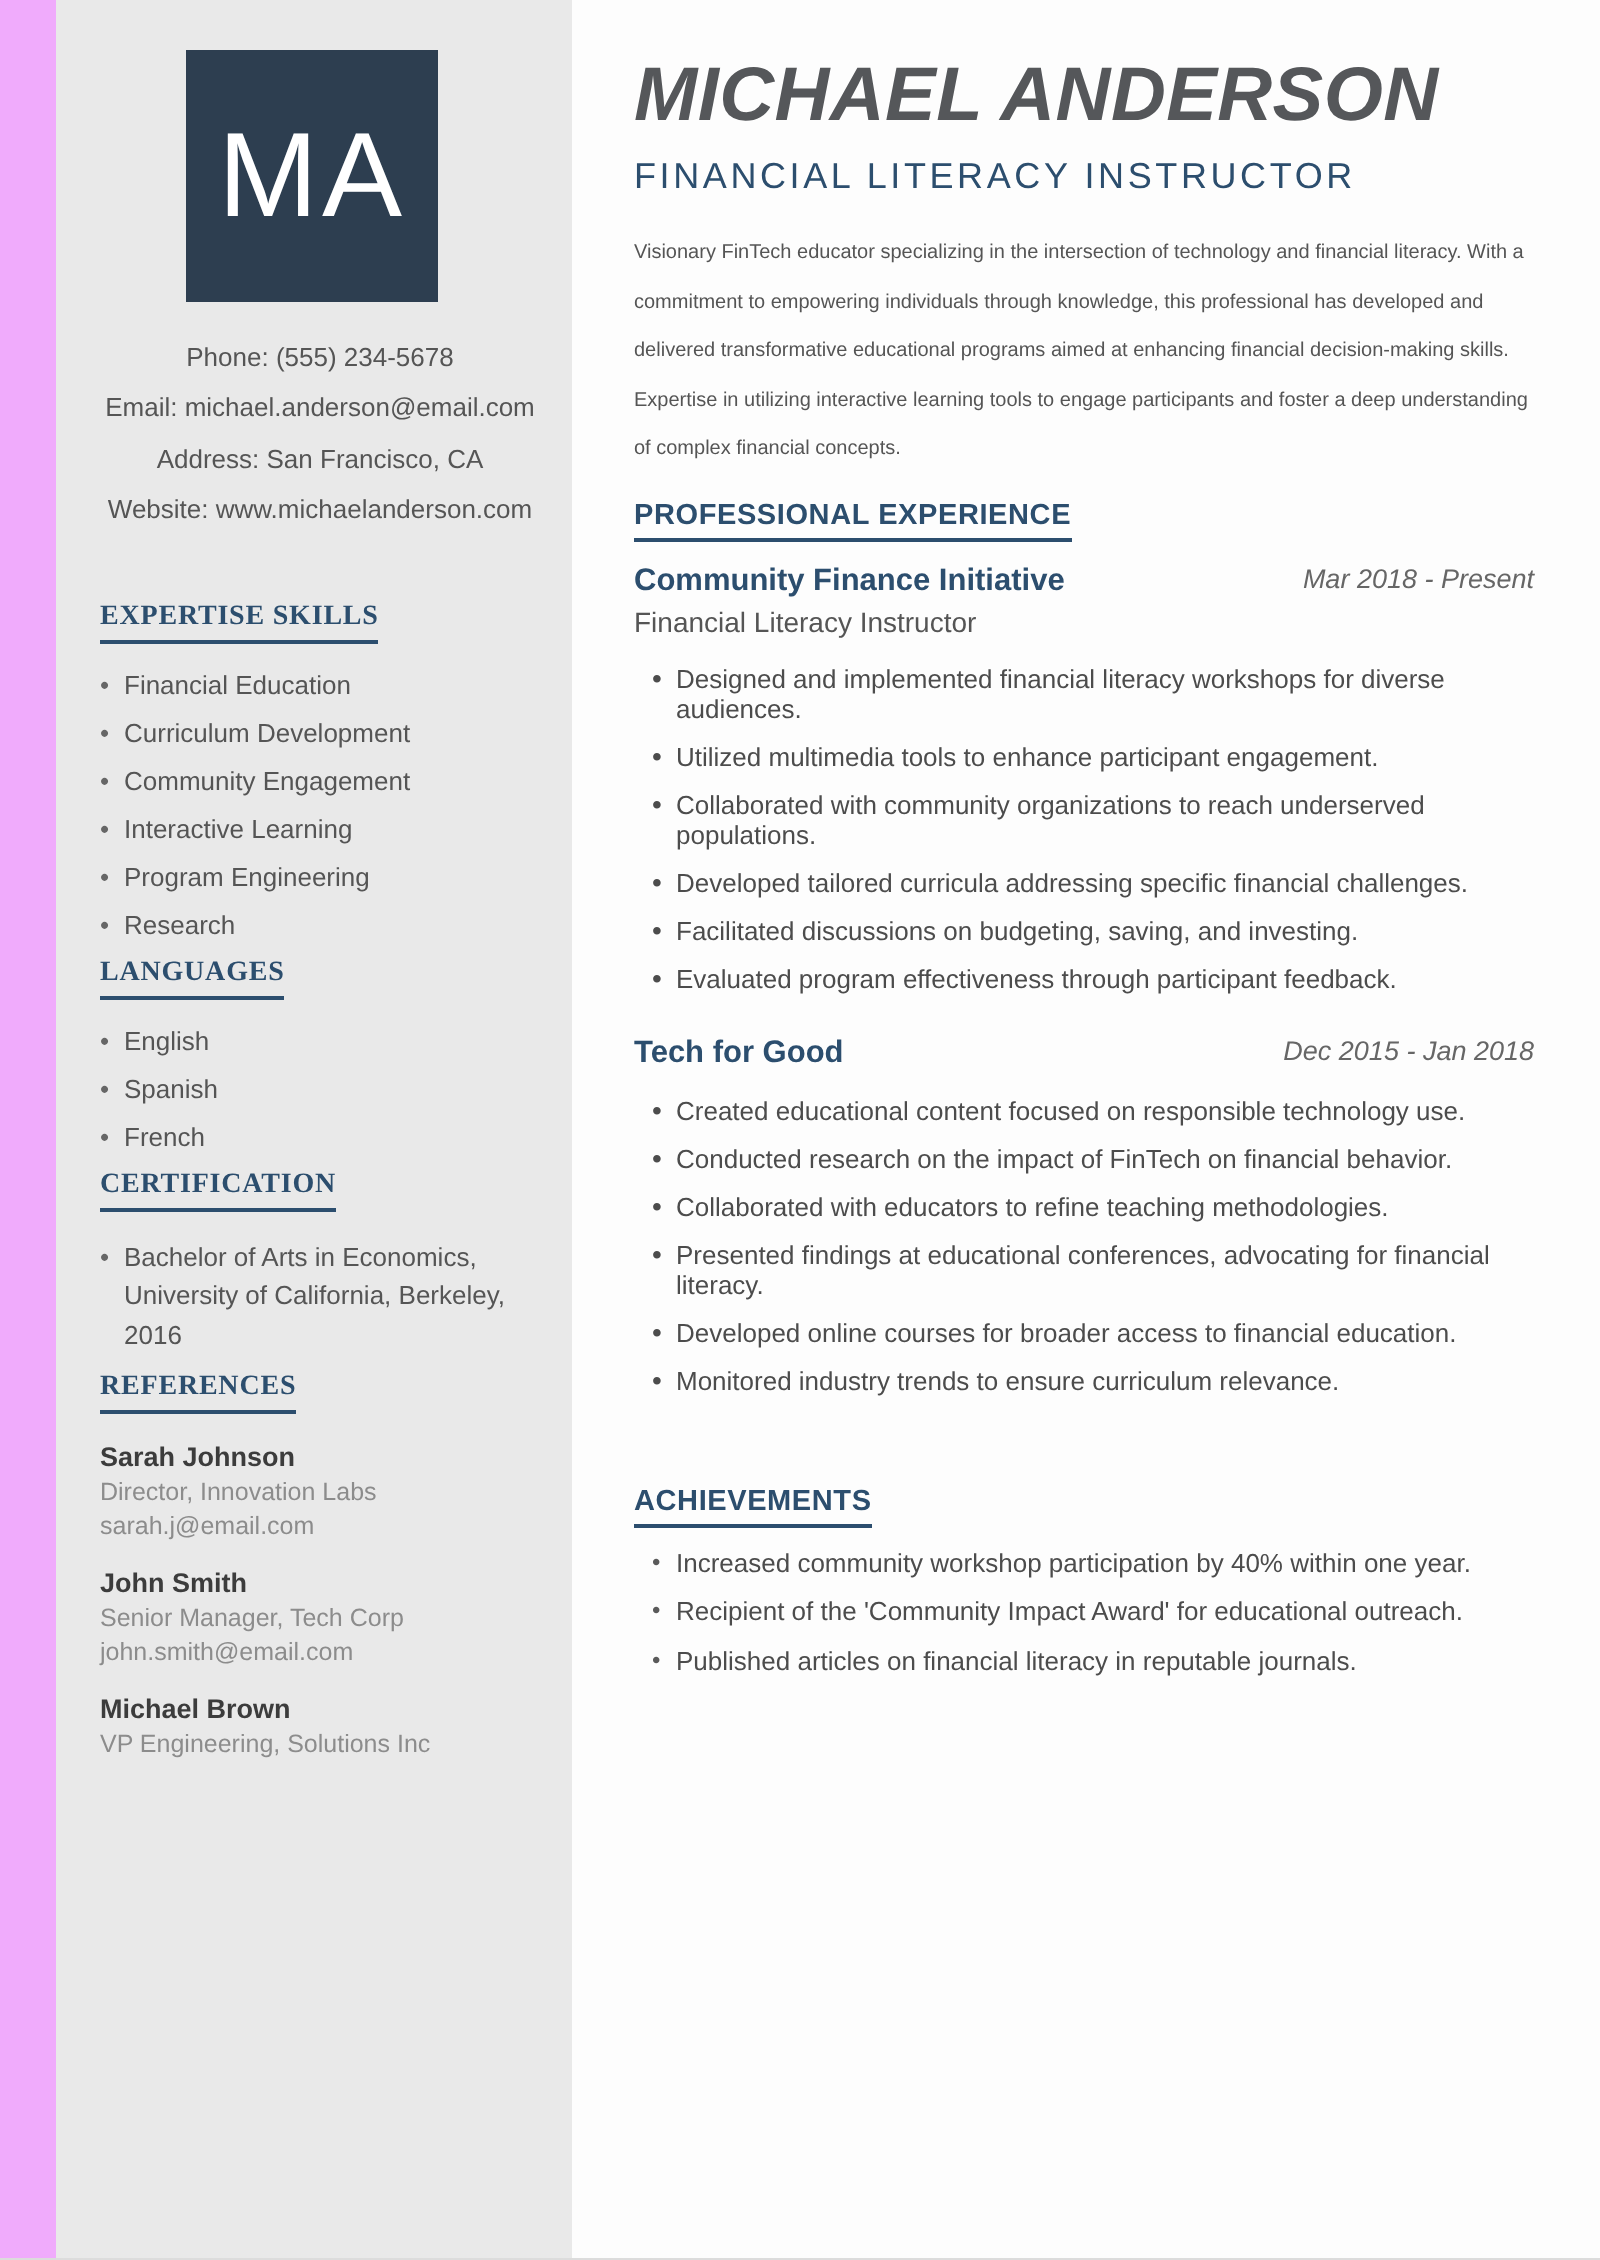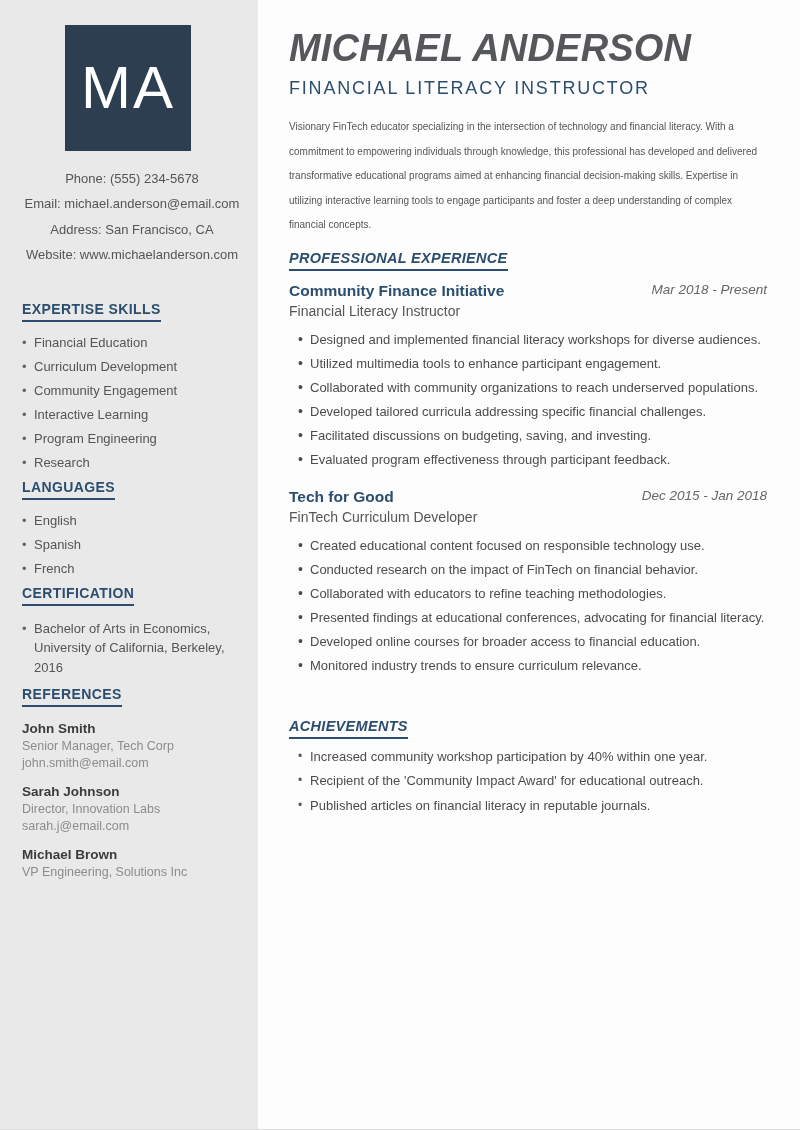--- a/index.html
+++ b/index.html
@@ -4,21 +4,21 @@
 <style>
   html,body{margin:0;padding:0;}
   body{
     width:800px;height:1130px;
     font-family:"Liberation Sans", sans-serif;
     background:#ffffff;
     -webkit-font-smoothing:antialiased;
   }
   .page{
     display:flex;width:800px;height:1130px;box-sizing:border-box;
-    background:#f0abfc;border-bottom:1px solid #dcdcdc;overflow:hidden;
+    background:#f0abfc;border-bottom:1px solid #dcdcdc;overflow:hidden;padding-left:28px;
   }
 
   
   .sidebar{
     width:258px;min-width:258px;box-sizing:border-box;
     background:#e9e9e9;
     padding:25px 16px 30px 22px;
     display:flex;flex-direction:column;
   }
   .monogram{
@@ -30,21 +30,21 @@
     color:#ffffff;font-size:60px;letter-spacing:2px;line-height:1;
   }
   .contact{margin-top:21px;}
   .contact-line{
     font-size:13px;color:#555555;line-height:13px;margin-bottom:12.4px;text-align:center;
   }
   .side-section{}
   .side-section.first{margin-top:27px;}
   h2.side-h{
     margin:0 0 13px 0;font-size:14px;line-height:16px;font-weight:bold;
-    color:#2c4e6e;letter-spacing:0.4px;
+    color:#2c4e6e;letter-spacing:0.4px;font-family:Liberation Serif, serif;
   }
   .underlined{
     display:inline-block;padding-bottom:3px;border-bottom:2px solid #2c4e6e;
   }
   ul.side-list{list-style:none;margin:0;padding:0;}
   ul.side-list li{
     display:flex;align-items:flex-start;
     font-size:13px;line-height:15px;color:#555555;margin-bottom:9px;
   }
   ul.side-list li .dot{
@@ -69,21 +69,21 @@
   }
   .subtitle{
     margin-top:11px;font-size:18px;line-height:19px;
     color:#2c4e6e;letter-spacing:1.8px;
   }
   .summary{
     margin-top:17px;font-size:10px;line-height:24.5px;color:#555555;
   }
   h2.main-h{
     margin:12px 0 0 0;font-size:14.5px;line-height:16px;font-weight:bold;
-    color:#2c4e6e;letter-spacing:0.3px;font-style:italic;
+    color:#2c4e6e;letter-spacing:0.3px;
   }
   .job{margin-top:11px;}
   .job + .job{margin-top:12px;}
   .job-header{display:flex;justify-content:space-between;align-items:flex-start;}
   .company{font-size:15.5px;line-height:17px;font-weight:bold;color:#2c4e6e;}
   .dates{font-size:13.5px;font-style:italic;color:#666666;white-space:nowrap;}
   .role{margin-top:5px;font-size:14px;line-height:15px;color:#555555;}
   ul.bullets{list-style:none;margin:13px 0 0 0;padding:0;}
   ul.bullets li{
     display:flex;align-items:flex-start;padding-left:9px;
@@ -193,29 +193,29 @@
         </ul>
     </section>
 
     <section class="side-section">
       <h2 class="side-h">
         <span class="underlined">REFERENCES</span>
       </h2>
       <div class="ref-list">
 
           <div class="ref">
+            <div class="ref-name">Sarah Johnson</div>
+            <div class="ref-detail">Director, Innovation Labs</div>
+            <div class="ref-detail">sarah.j@email.com</div>
+          </div>
+
+          <div class="ref">
             <div class="ref-name">John Smith</div>
             <div class="ref-detail">Senior Manager, Tech Corp</div>
             <div class="ref-detail">john.smith@email.com</div>
-          </div>
-
-          <div class="ref">
-            <div class="ref-name">Sarah Johnson</div>
-            <div class="ref-detail">Director, Innovation Labs</div>
-            <div class="ref-detail">sarah.j@email.com</div>
           </div>
 
           <div class="ref">
             <div class="ref-name">Michael Brown</div>
             <div class="ref-detail">VP Engineering, Solutions Inc</div>
           </div>
         </div>
     </section>
 
   </aside>
@@ -269,21 +269,20 @@
             <span>Evaluated program effectiveness through participant feedback.</span>
           </li>
         </ul>
     </div>
 
     <div class="job">
       <div class="job-header">
         <span class="company">Tech for Good</span>
         <span class="dates">Dec 2015 - Jan 2018</span>
       </div>
-      <div class="role">FinTech Curriculum Developer</div>
       <ul class="bullets">
 
           <li>
             <span class="dot">•</span>
             <span>Created educational content focused on responsible technology use.</span>
           </li>
 
           <li>
             <span class="dot">•</span>
             <span>Conducted research on the impact of FinTech on financial behavior.</span>

